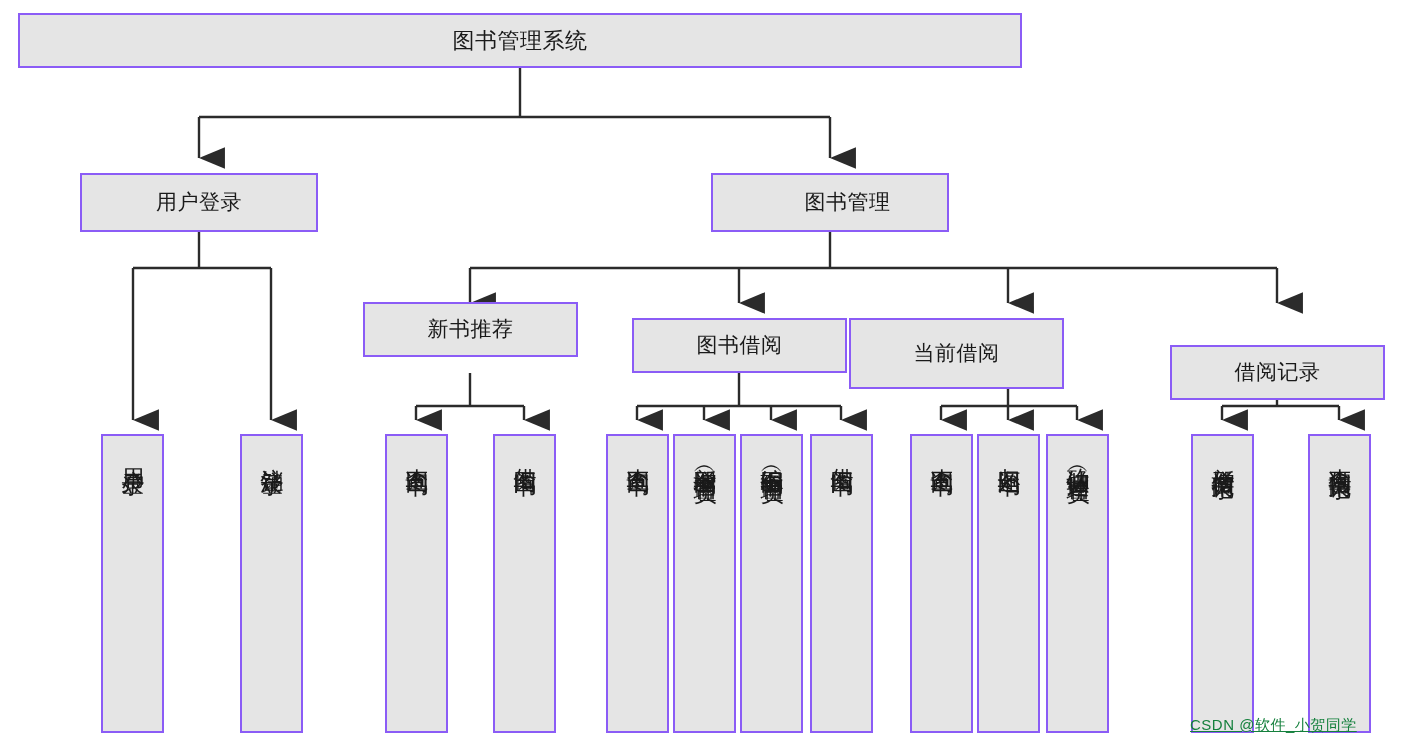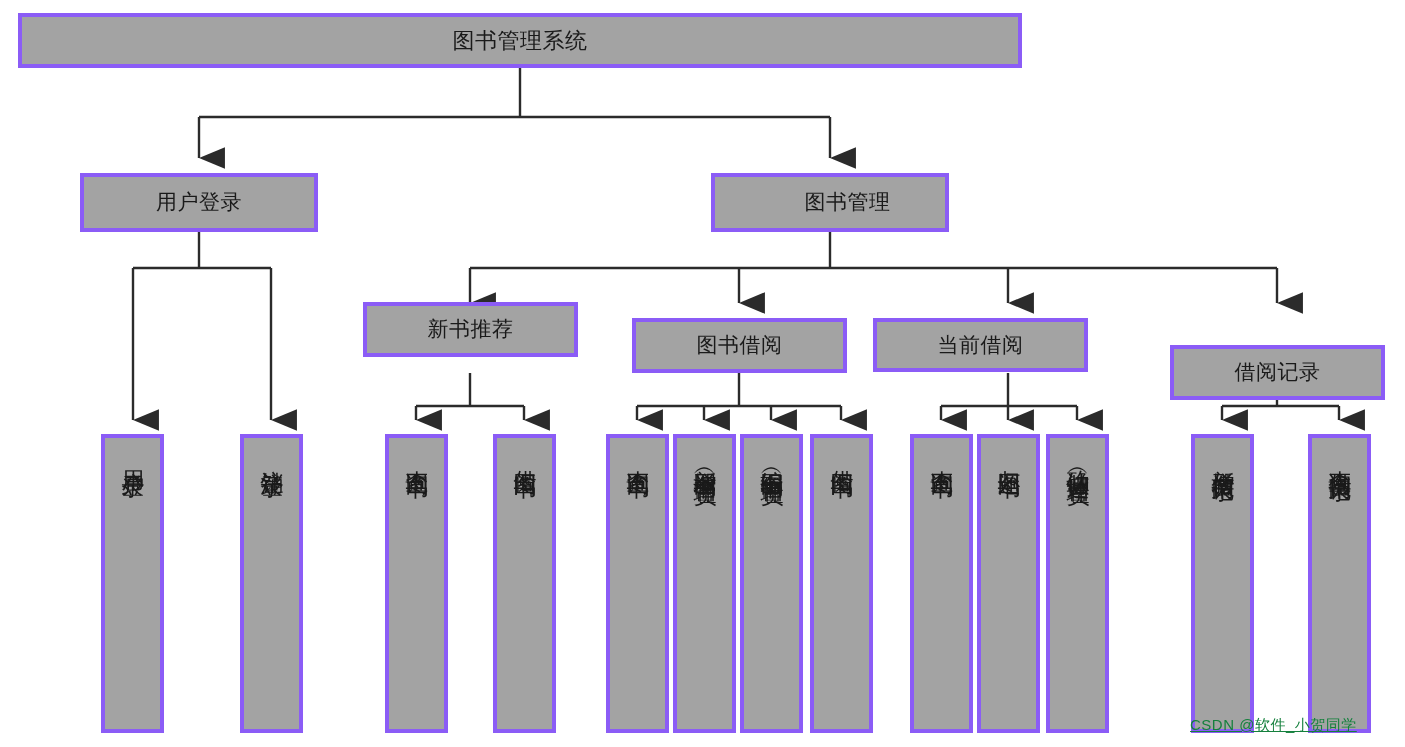--- a/index.html
+++ b/index.html
@@ -21,22 +21,22 @@
   #diagram-svg {
     position: absolute;
     left: 0;
     top: 0;
     width: 1405px;
     height: 747px;
   }
   .node {
     position: absolute;
     box-sizing: border-box;
-    border: 4px solid #8b5cf6;
-    background: #a3a3a3;
+    border: 2px solid #8b5cf6;
+    background: #e5e5e5;
     display: flex;
     align-items: center;
     justify-content: center;
     color: #1a1a1a;
   }
   .node .label {
     display: block;
     text-align: center;
     line-height: 1.18;
     letter-spacing: 0.5px;
@@ -147,21 +147,21 @@
   <div class="node horiz" style="left:711px; top:173px; width:238px; height:59px;padding-left:35px;">
     <span class="label">图书管理</span>
   </div>
 
   <div class="node horiz" style="left:363px; top:302px; width:215px; height:55px;">
     <span class="label">新书推荐</span>
   </div>
   <div class="node horiz" style="left:632px; top:318px; width:215px; height:55px;justify-content:center;">
     <span class="label">图书借阅</span>
   </div>
-  <div class="node horiz" style="left:873px; top:318px; width:215px; height:54px;">
+  <div class="node horiz" style="left:849px; top:318px; width:215px; height:71px;">
     <span class="label">当前借阅</span>
   </div>
   <div class="node horiz" style="left:1170px; top:318px; width:215px; height:55px;margin-top:27px;">
     <span class="label">借阅记录</span>
   </div>
 
   <div class="node vert" style="left:101px; top:434px; width:63px; height:299px;">
     <span class="label">用户登录</span>
   </div>
   <div class="node vert" style="left:240px; top:434px; width:63px; height:299px;">

